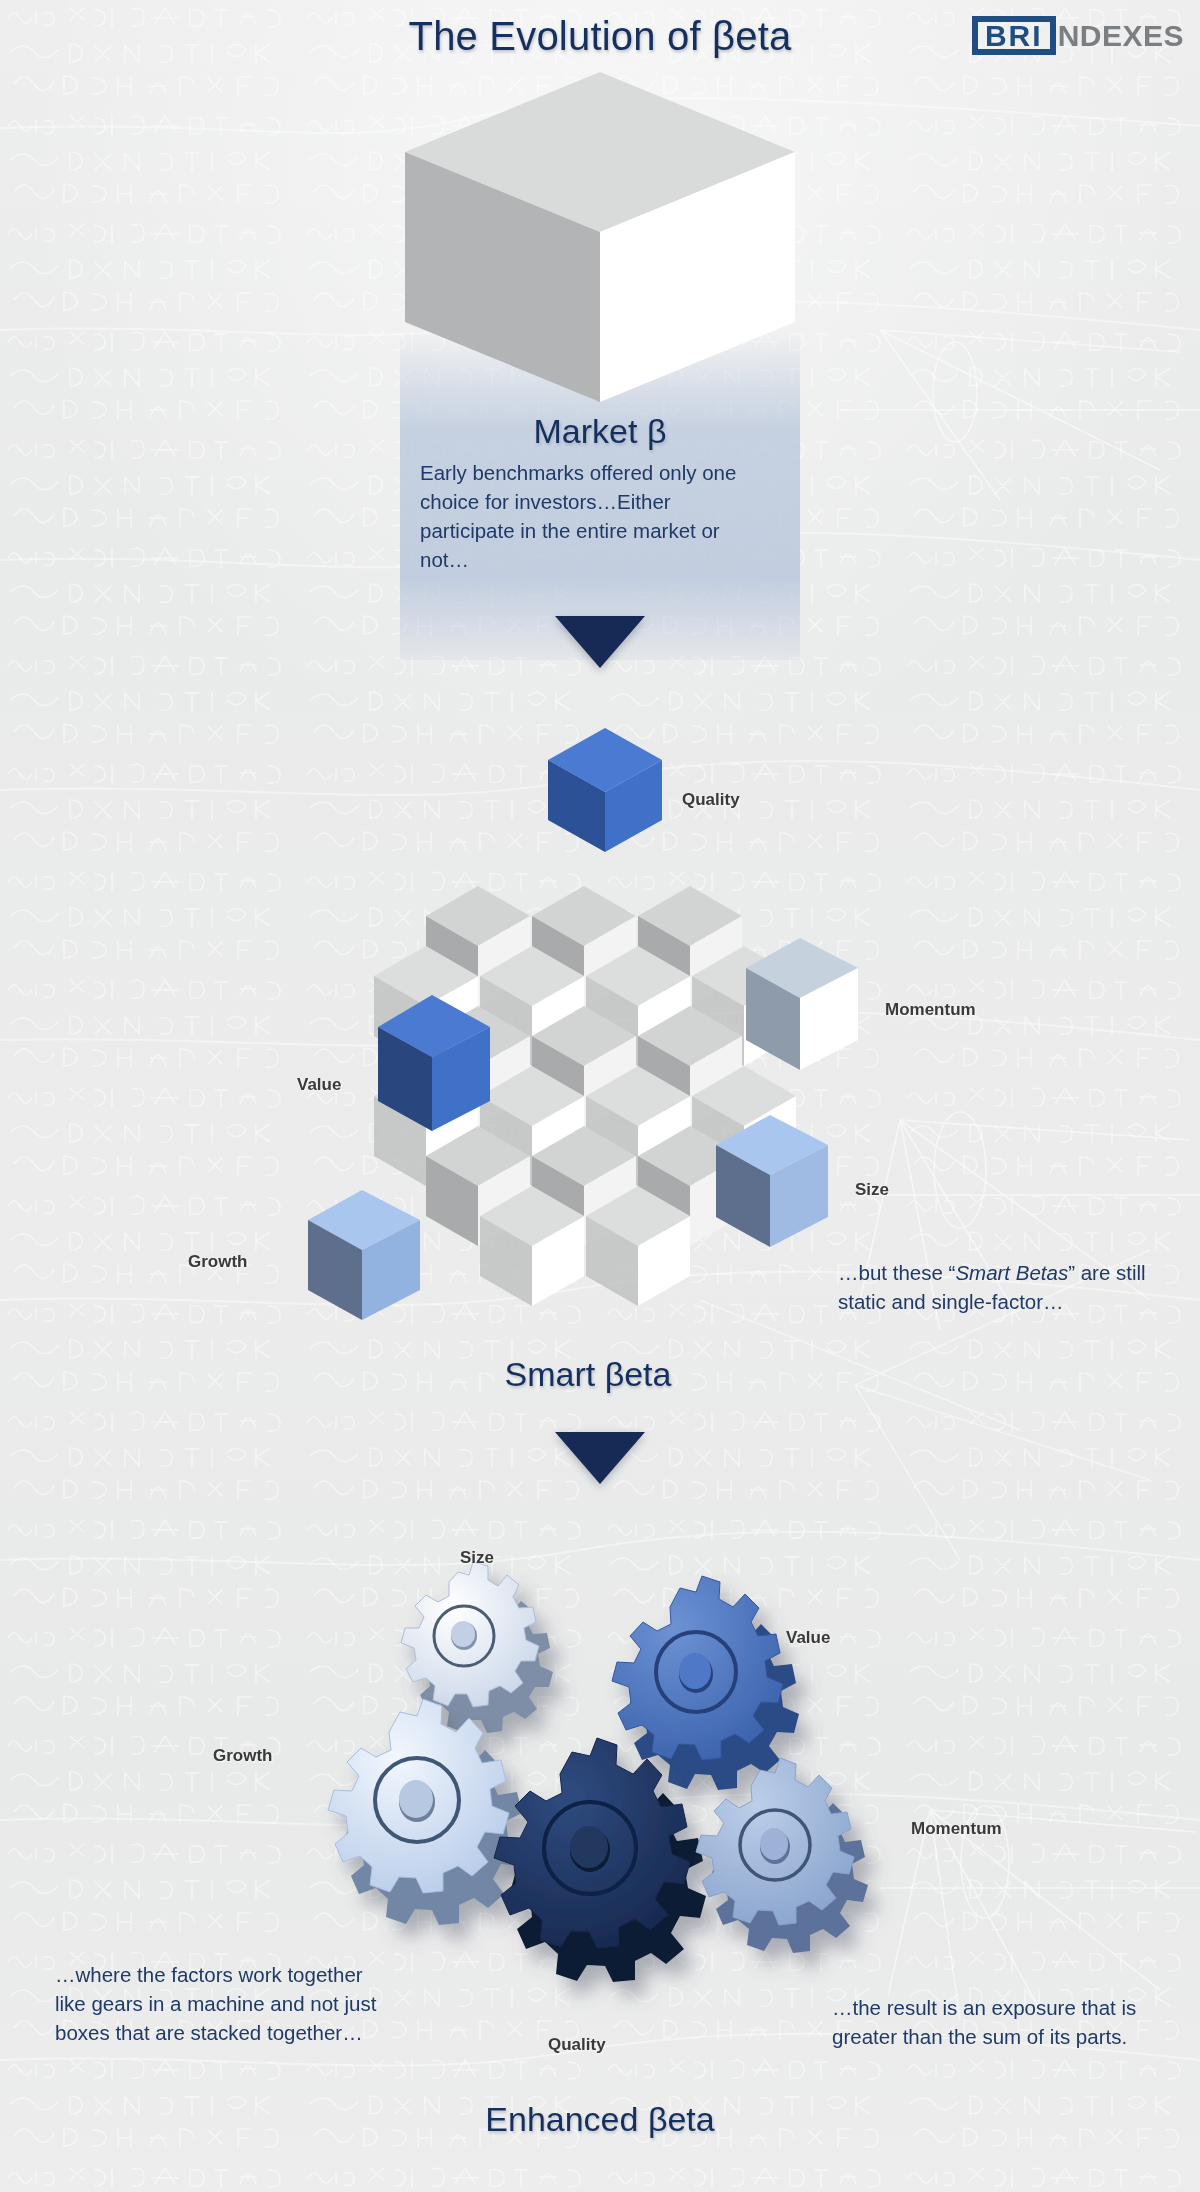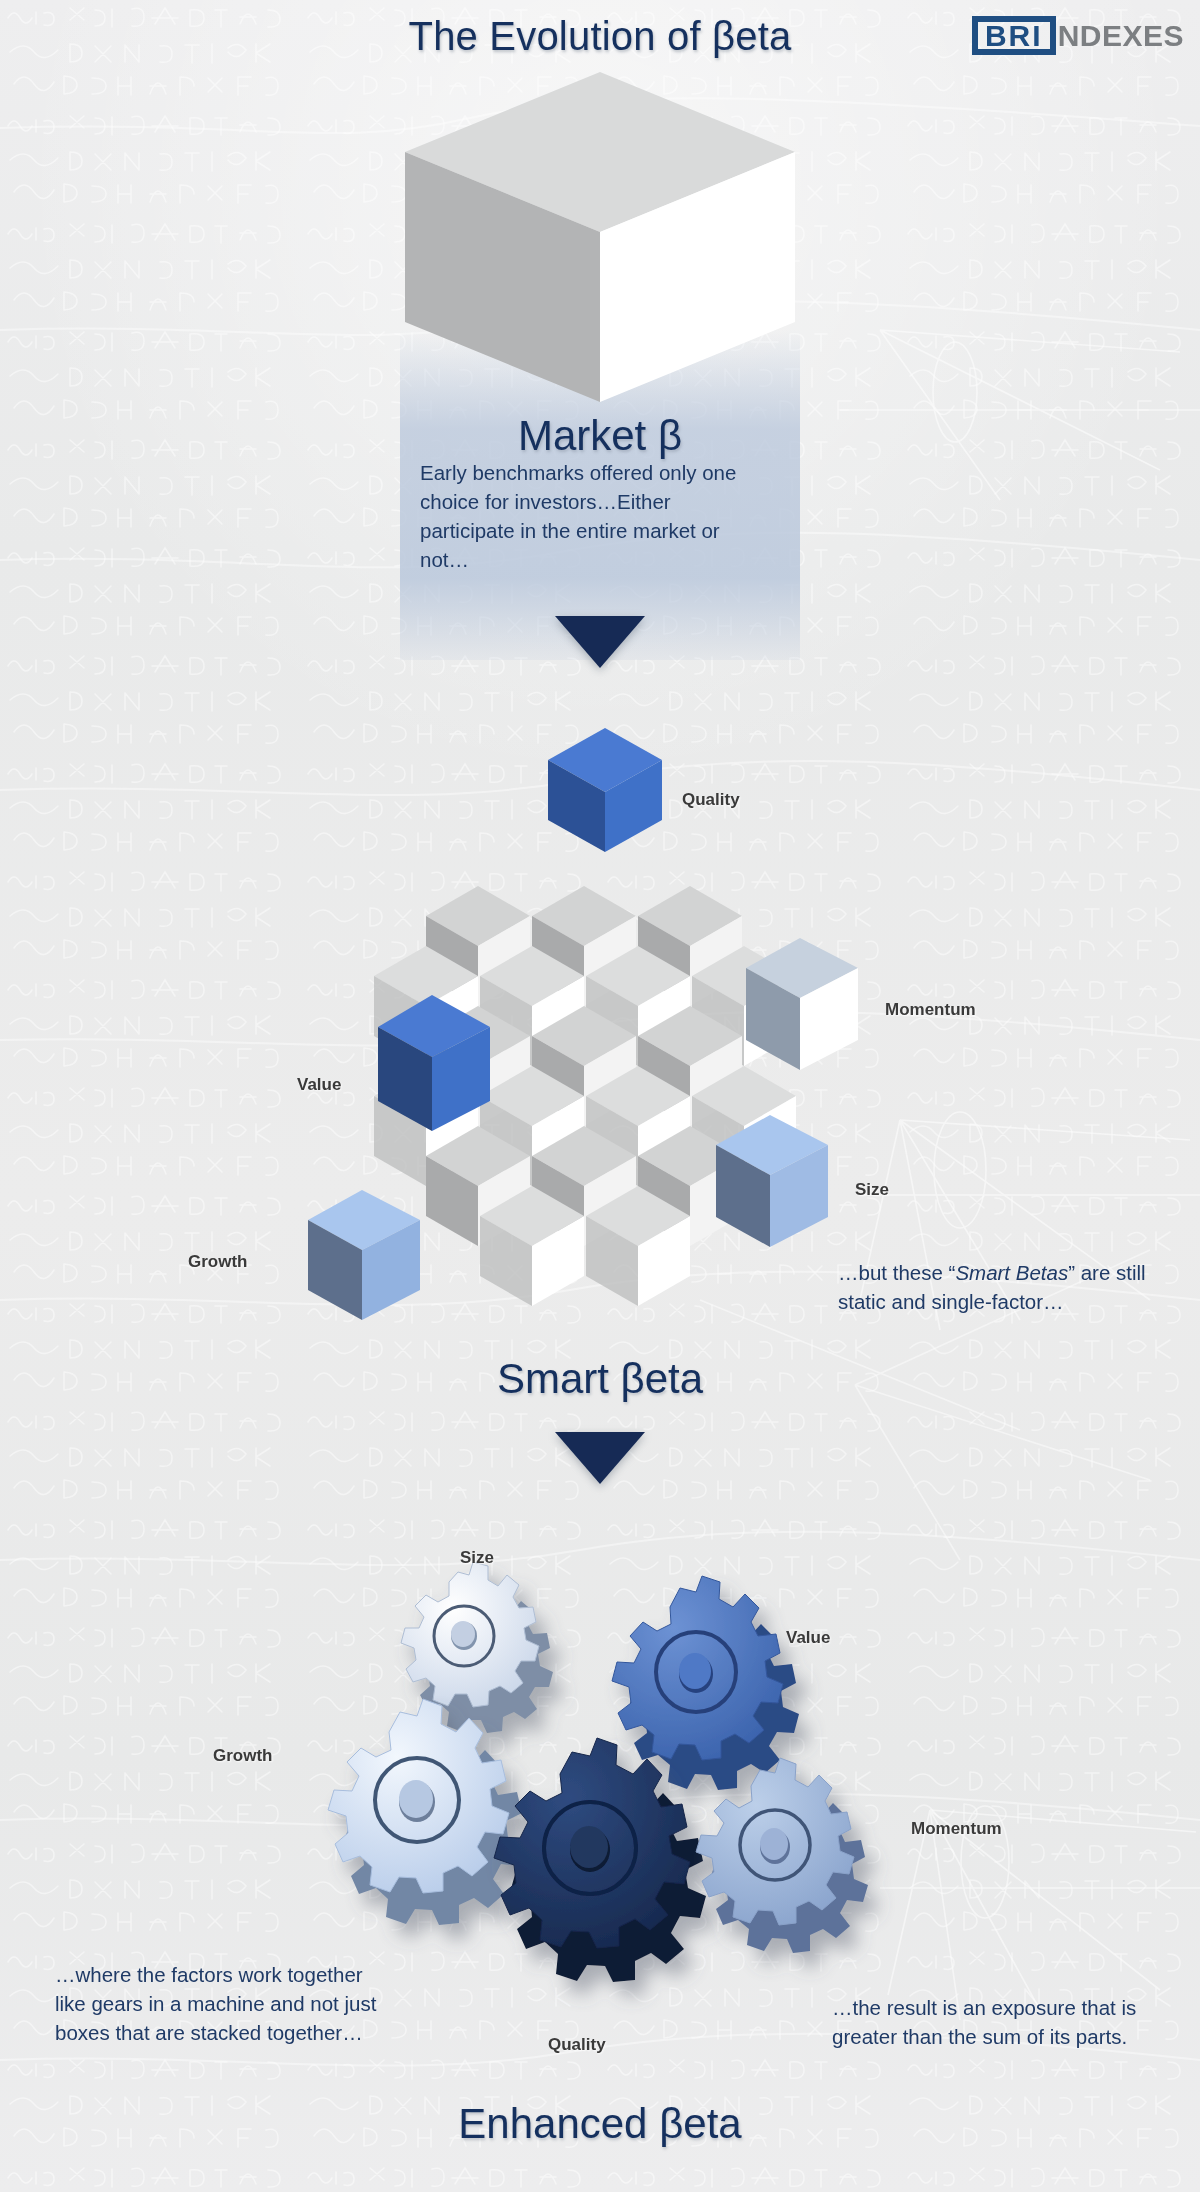--- a/index.html
+++ b/index.html
@@ -67,21 +67,21 @@
   
   .body-text {
     position: absolute;
     color: #1f3a66;
     font-size: 20.5px;
     line-height: 1.42;
   }
   .body-text i { font-style: italic; }
   .section-head {
     position: absolute; text-align: center;
-    color: #15305e; font-size: 42px; font-weight: 400;
+    color: #15305e; font-size: 34px; font-weight: 400;
     text-shadow: 1px 2px 3px rgba(120,130,145,.40);
   }
   .factor-label {
     position: absolute;
     font-size: 17px; font-weight: 700; color: #3a3a3a;
     text-shadow: 1px 1px 2px rgba(255,255,255,.85);
     white-space: nowrap;
   }
   
   .tri-down {
@@ -265,21 +265,21 @@
     <polygon points="8,40 62,10 120,40 62,70" fill="#a9c6ee"></polygon>
     <polygon points="8,40 62,70 62,140 8,110" fill="#5d6f8c"></polygon>
     <polygon points="62,70 120,40 120,110 62,140" fill="#92b2e0"></polygon>
   </svg>
   <div class="factor-label" style="left:188px; top:1252px;">Growth</div>
 
   <div class="body-text" style="left:838px; top:1258px; width:340px;">
     <span>…but these “</span><i>Smart Betas</i><span>” are still static and single-factor…</span>
   </div>
 
-  <div class="section-head" style="left:400px; top:1355px; width:400px;">Smart βeta</div>
+  <div class="section-head" style="left:388px; top:1355px; width:400px;">Smart βeta</div>
 
   <div class="tri-down" style="left:555px; top:1432px;"></div>
 
 
   <svg class="art" style="left:280px; top:1530px; width:640px; height:560px;" viewBox="0 0 640 560">
     <defs>
       <radialGradient id="gSize" cx="38%" cy="32%" r="72%">
         <stop offset="0%" stop-color="#ffffff"></stop>
           <stop offset="100%" stop-color="#ccd8ea"></stop>
       </radialGradient>

